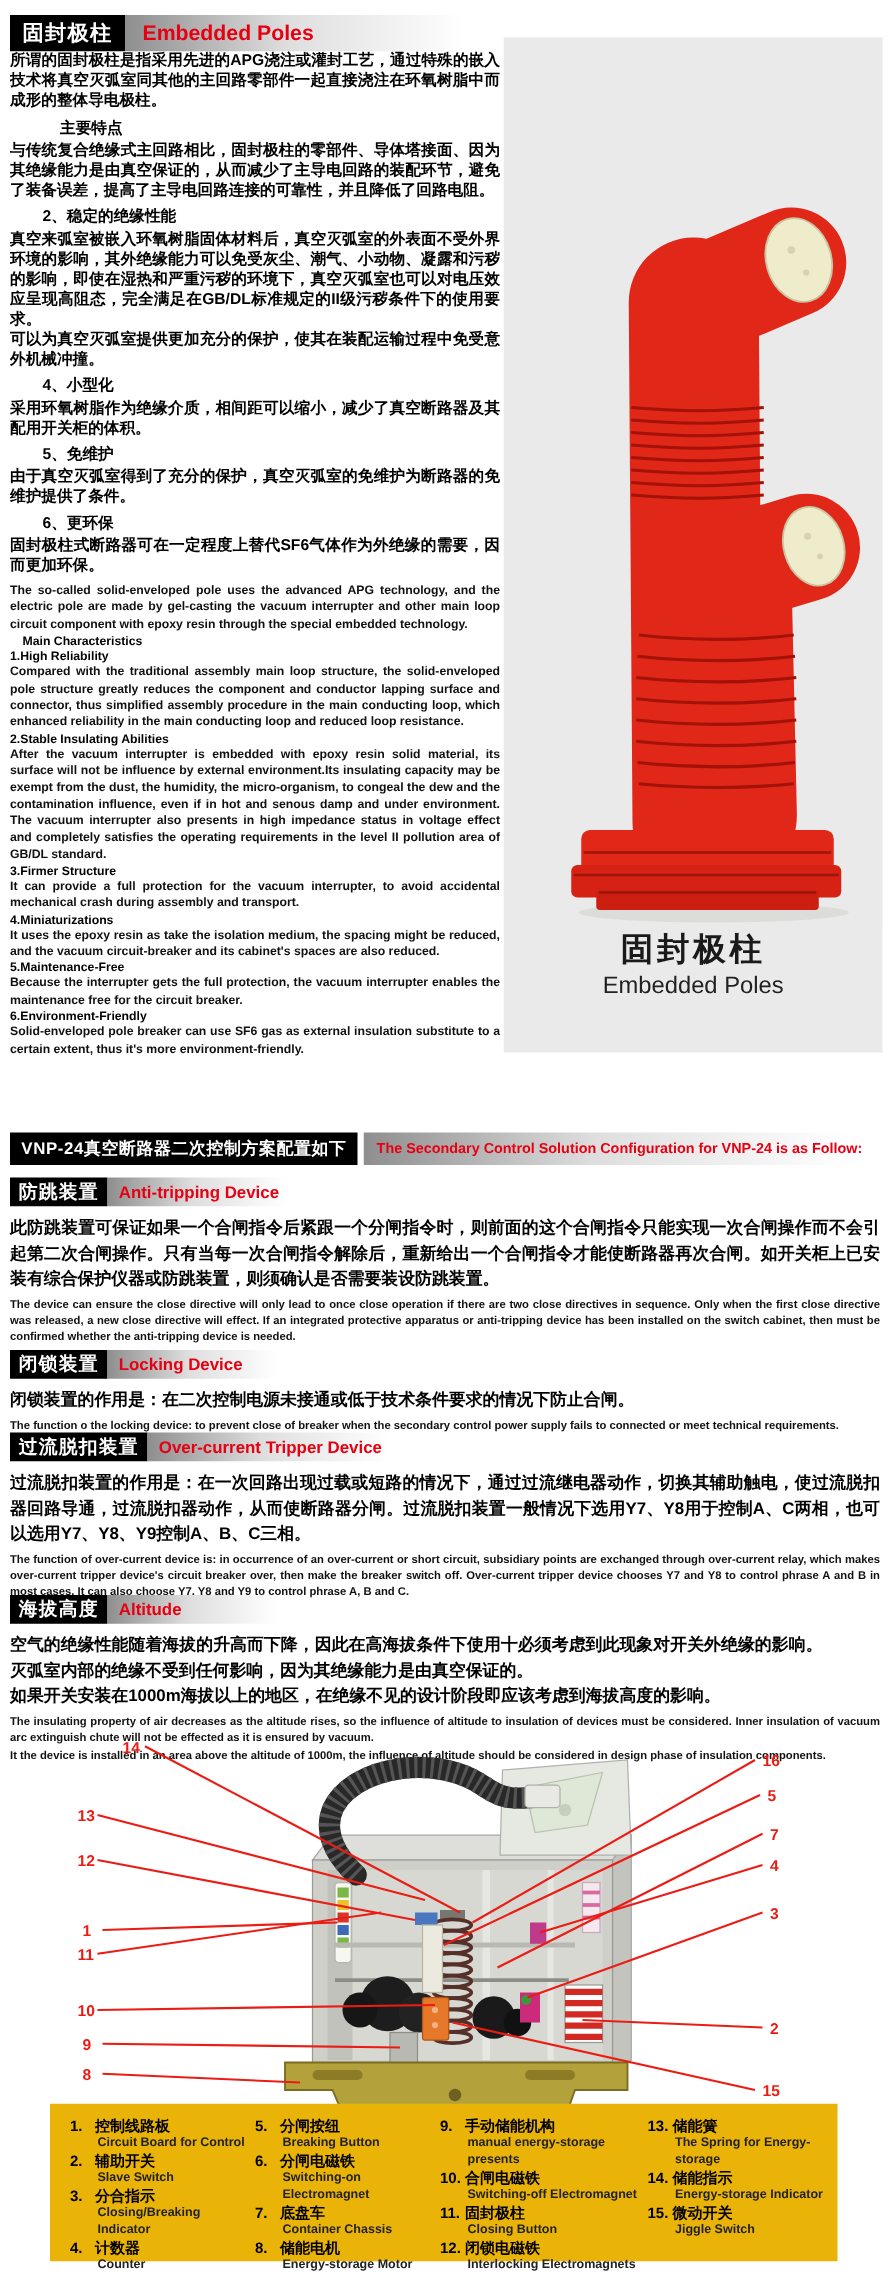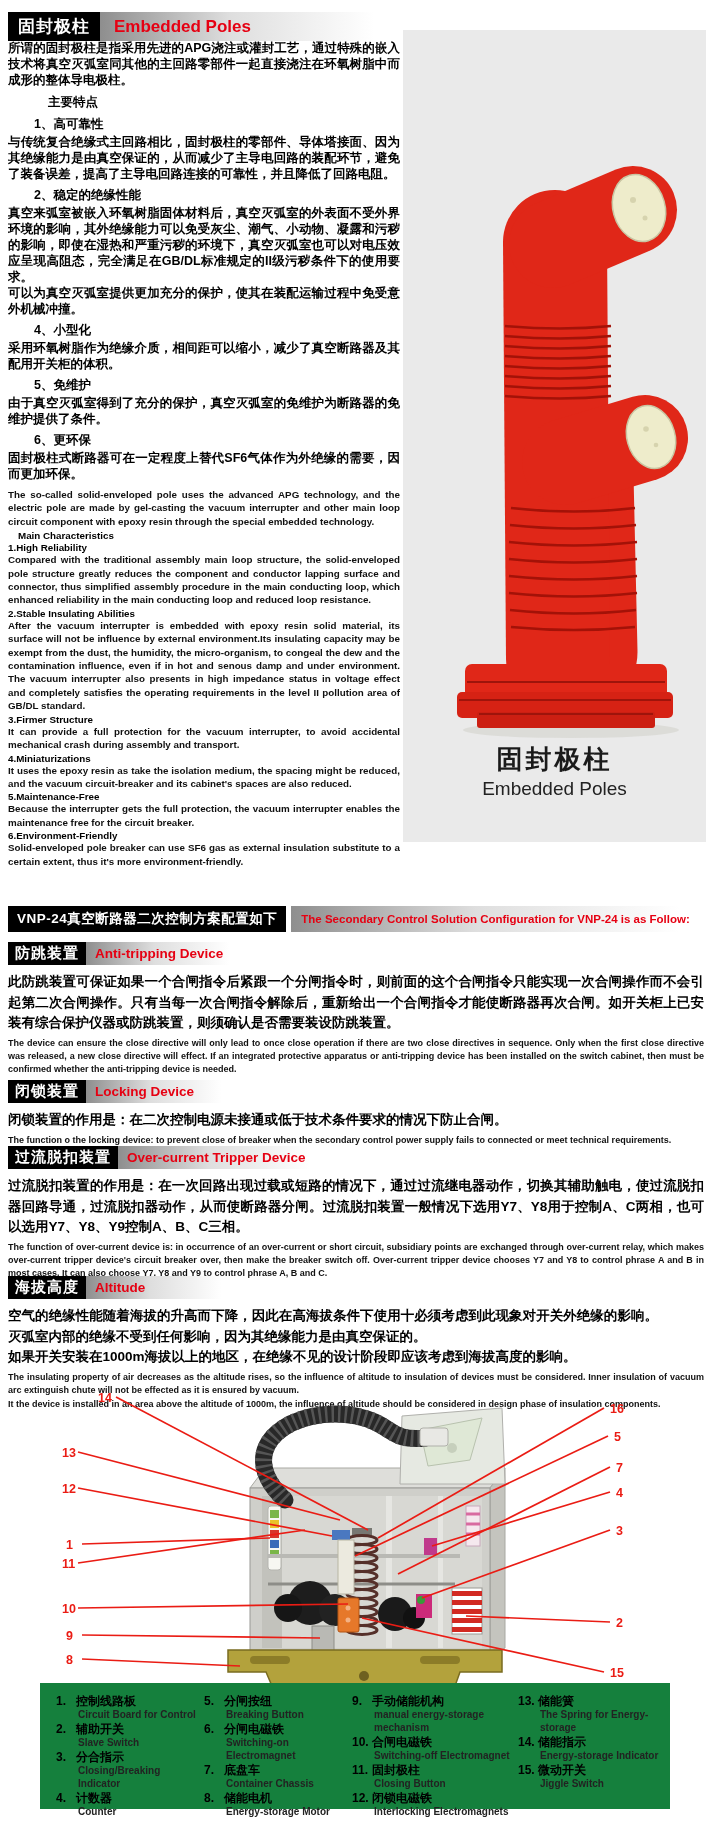--- a/index.html
+++ b/index.html
@@ -37,21 +37,21 @@
   .sec-hdr{display:flex;margin-bottom:7px;}
   .sec-hdr .blackbox{font-size:15px;padding:2px 7px;letter-spacing:1px;}
   .sec-hdr .gradbox{font-size:13.5px;padding:1px 14px 1px 9px;min-width:120px;}
   .sec-cn{font-size:13.5px;font-weight:bold;line-height:20.5px;margin:0;text-align:justify;}
   .sec-en{font-size:9px;font-weight:bold;line-height:13px;margin:3px 0 0 0;color:#111;text-align:justify;}
   .w650{width:650px;}
   
   .diagram{position:absolute;top:1388px;left:0;}
   .co{fill:#ea1c14;font-size:12.5px;font-weight:bold;font-family:"Liberation Sans",sans-serif;}
   
-  .legend{position:absolute;top:1683px;left:40px;width:630px;height:126px;background:#15803d;
+  .legend{position:absolute;top:1683px;left:40px;width:630px;height:126px;background:#eab308;
           display:flex;box-sizing:border-box;padding:11px 0 0 16px;}
   .leg-col{width:148px;}
   .leg-col.c3{width:166px;}
   .leg-item{margin-bottom:1px;}
   .leg-cn{font-size:12px;font-weight:bold;line-height:14px;}
   .leg-num{display:inline-block;min-width:20px;}
   .leg-en{font-size:10px;font-weight:bold;color:#222;padding-left:22px;line-height:13px;}
 </style>
 </head>
 <body>
@@ -59,21 +59,20 @@
 <div class="page">
 
   <div class="bar topbar">
     <span class="blackbox">固封极柱</span>
     <span class="gradbox">Embedded Poles</span>
   </div>
 
   <div class="left-col">
     <p class="cnp">所谓的固封极柱是指采用先进的APG浇注或灌封工艺，通过特殊的嵌入技术将真空灭弧室同其他的主回路零部件一起直接浇注在环氧树脂中而成形的整体导电极柱。</p>
     <div class="cn-title">主要特点</div>
-    <div class="cn-h">1、高可靠性</div>
     <p class="cnp">与传统复合绝缘式主回路相比，固封极柱的零部件、导体塔接面、因为其绝缘能力是由真空保证的，从而减少了主导电回路的装配环节，避免了装备误差，提高了主导电回路连接的可靠性，并且降低了回路电阻。</p>
     <div class="cn-h">2、稳定的绝缘性能</div>
     <p class="cnp">真空来弧室被嵌入环氧树脂固体材料后，真空灭弧室的外表面不受外界环境的影响，其外绝缘能力可以免受灰尘、潮气、小动物、凝露和污秽的影响，即使在湿热和严重污秽的环境下，真空灭弧室也可以对电压效应呈现高阻态，完全满足在GB/DL标准规定的II级污秽条件下的使用要求。</p>
     <p class="cnp">可以为真空灭弧室提供更加充分的保护，使其在装配运输过程中免受意外机械冲撞。</p>
     <div class="cn-h">4、小型化</div>
     <p class="cnp">采用环氧树脂作为绝缘介质，相间距可以缩小，减少了真空断路器及其配用开关柜的体积。</p>
     <div class="cn-h">5、免维护</div>
     <p class="cnp">由于真空灭弧室得到了充分的保护，真空灭弧室的免维护为断路器的免维护提供了条件。</p>
     <div class="cn-h">6、更环保</div>
     <p class="cnp">固封极柱式断路器可在一定程度上替代SF6气体作为外绝缘的需要，因而更加环保。</p>
@@ -343,21 +342,21 @@
         <div class="leg-en">Container Chassis</div>
       </div>
       <div class="leg-item">
         <div class="leg-cn"><span class="leg-num">8.</span><span>储能电机</span></div>
         <div class="leg-en">Energy-storage Motor</div>
       </div>
     </div>
     <div class="leg-col c3">
       <div class="leg-item">
         <div class="leg-cn"><span class="leg-num">9.</span><span>手动储能机构</span></div>
-        <div class="leg-en">manual energy-storage mechanism</div>
+        <div class="leg-en">manual energy-storage presents</div>
       </div>
       <div class="leg-item">
         <div class="leg-cn"><span class="leg-num">10.</span><span>合闸电磁铁</span></div>
         <div class="leg-en">Switching-off Electromagnet</div>
       </div>
       <div class="leg-item">
         <div class="leg-cn"><span class="leg-num">11.</span><span>固封极柱</span></div>
         <div class="leg-en">Closing Button</div>
       </div>
       <div class="leg-item">

